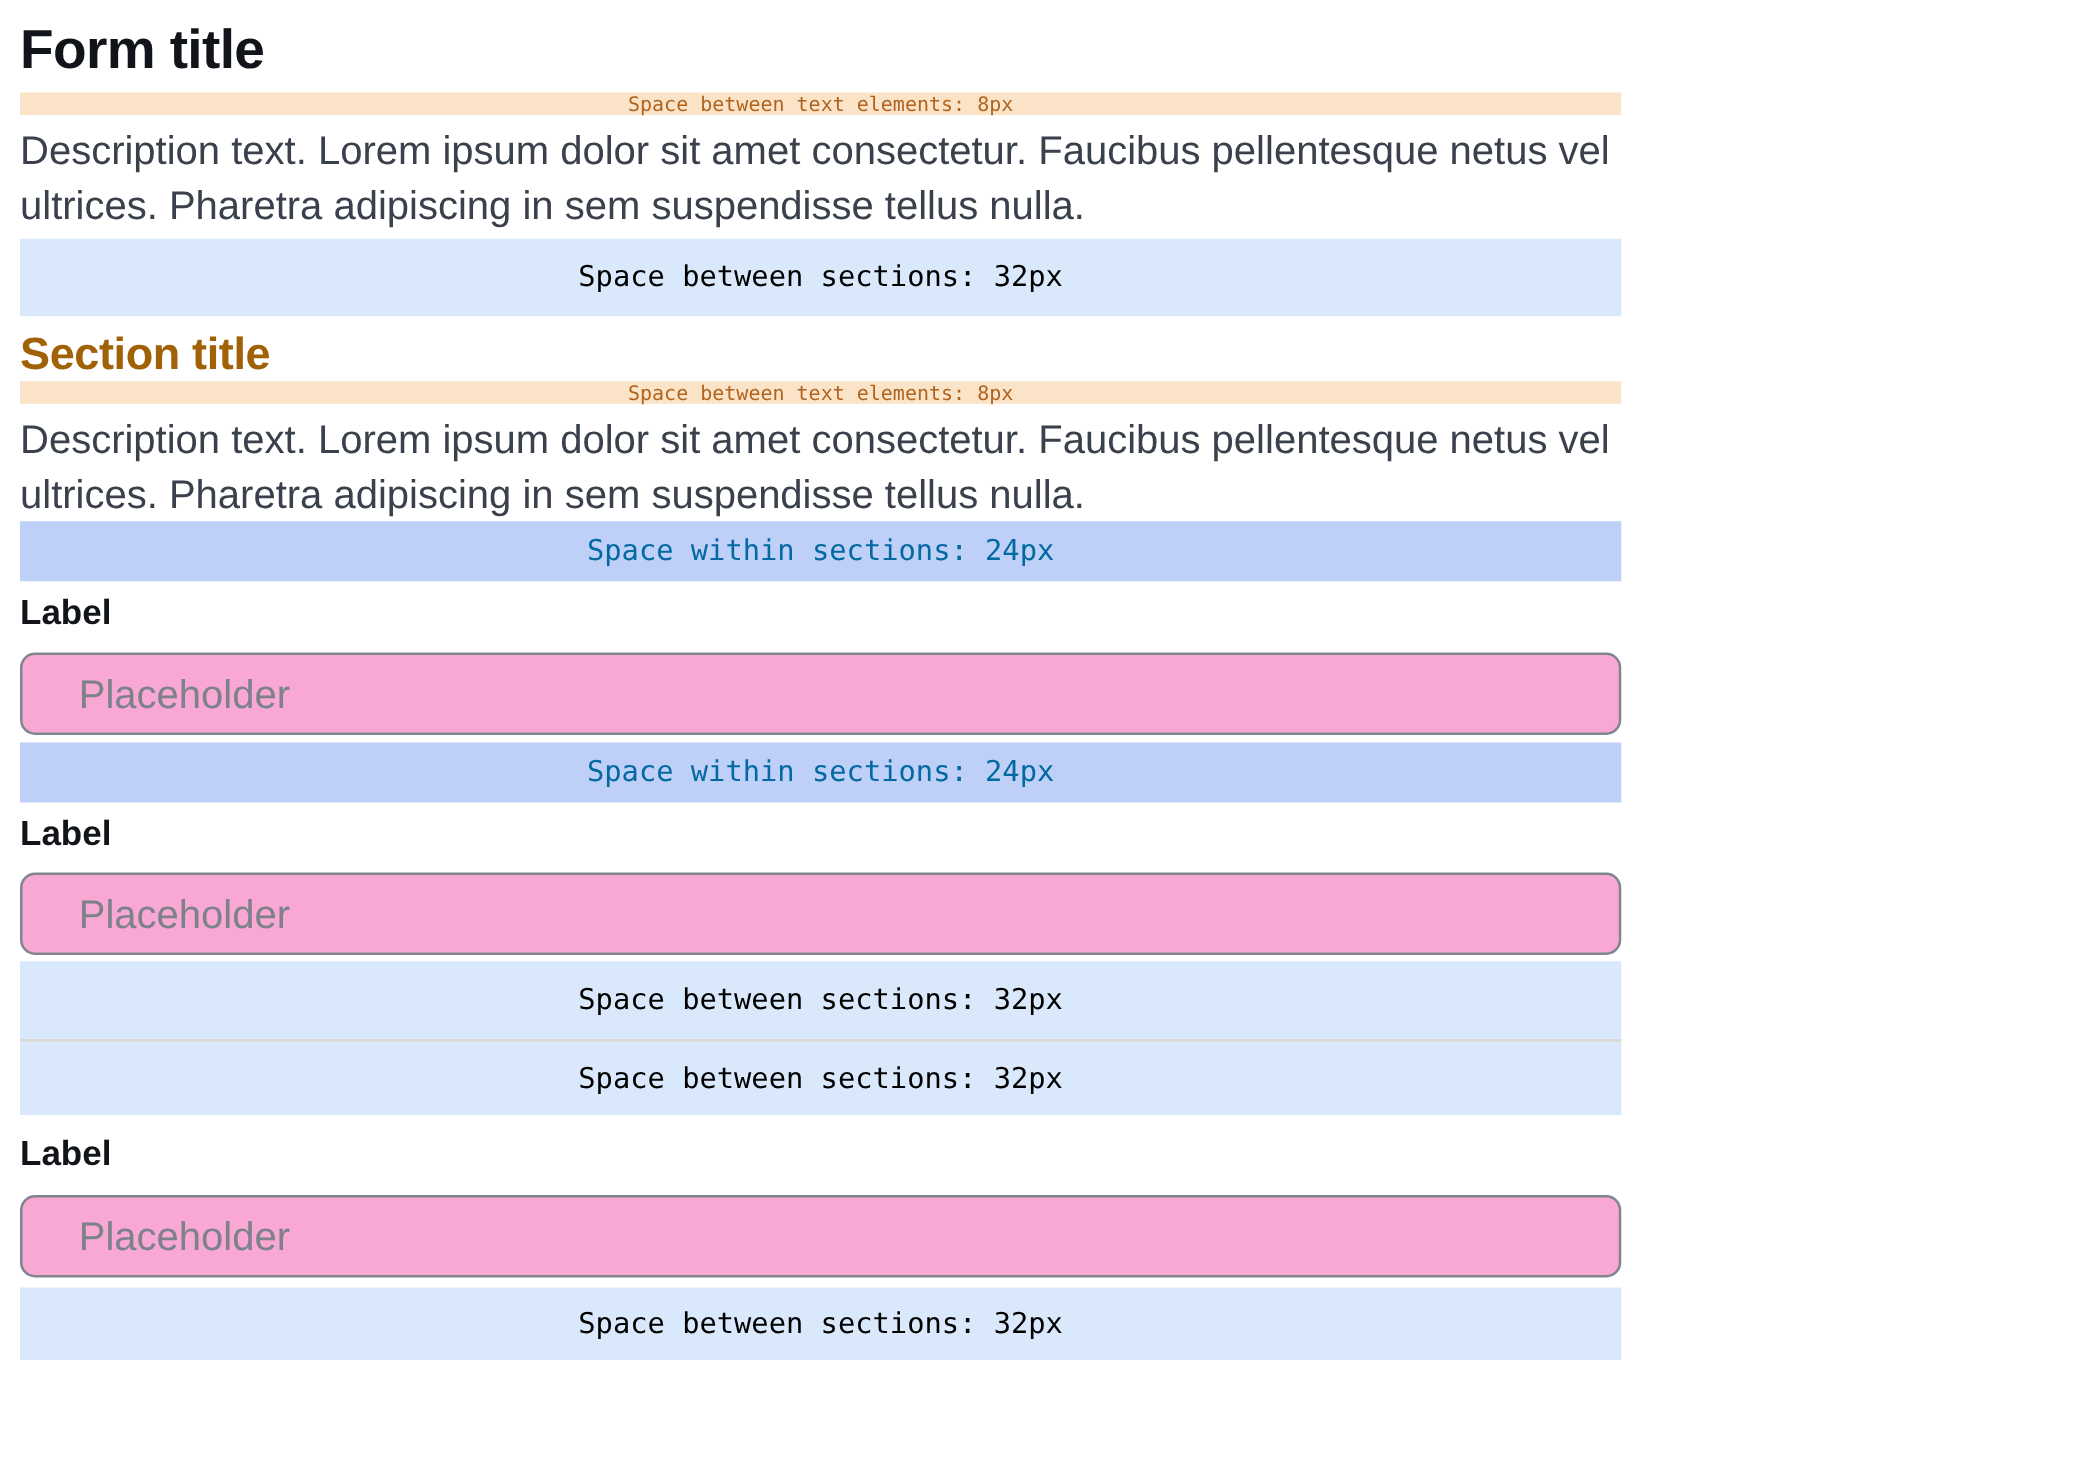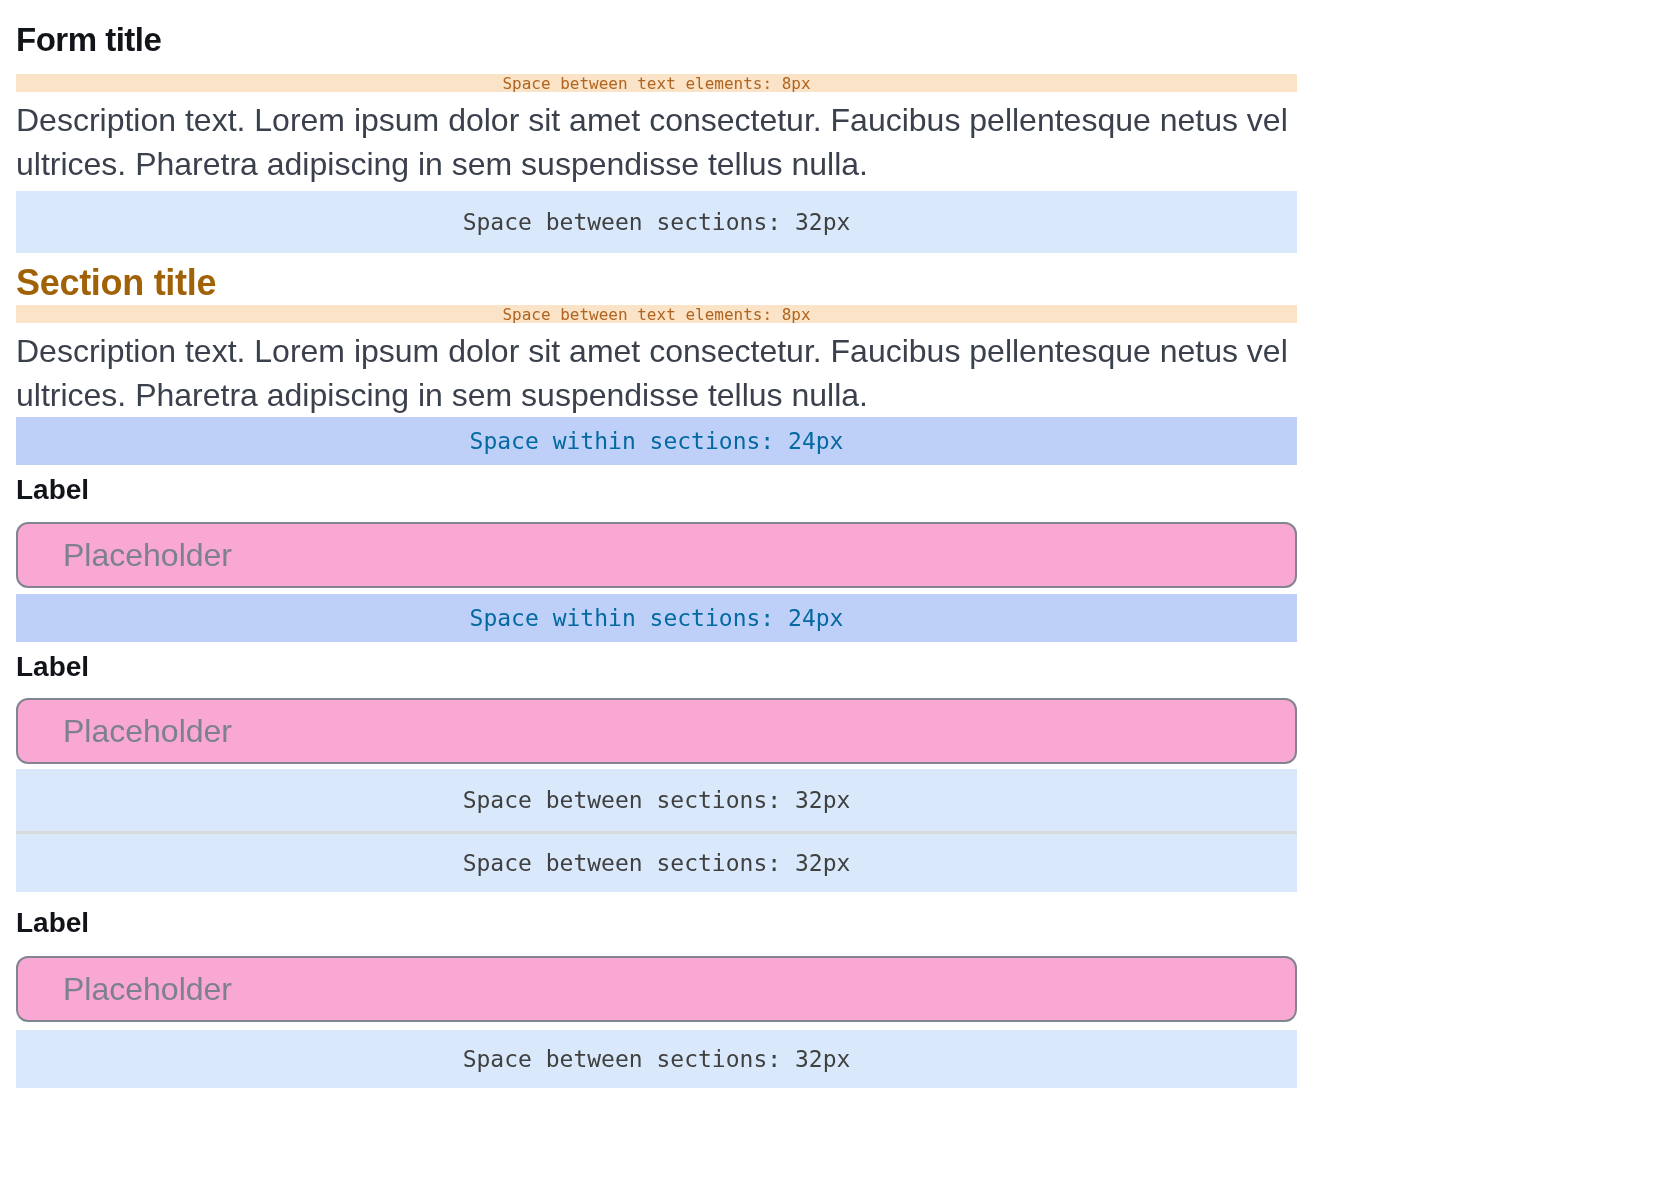--- a/index.html
+++ b/index.html
@@ -8,21 +8,21 @@
     width: 1672px; height: 1178px;
     font-family: "Liberation Sans", sans-serif;
     color: #111418;
     overflow: hidden;
   }
   .content {
     margin: 14px 0 0 16px;
     width: 1281px;
   }
   h1.form-title {
-    font-size: 33px; line-height: 52px; font-weight: 700;
+    font-size: 44px; line-height: 52px; font-weight: 700;
     color: #111418; letter-spacing: -0.5px;
   }
   h2.section-title {
     font-size: 36px; line-height: 44px; font-weight: 700;
     color: #a16207; letter-spacing: -0.3px;
     margin-top: 8px;
   }
   p.desc {
     font-size: 32px; line-height: 44px; color: #3a404c;
     margin-top: 6px;
@@ -32,21 +32,21 @@
     width: 100%;
     display: flex; align-items: center; justify-content: center;
     font-family: "DejaVu Sans Mono", "Liberation Mono", monospace;
   }
   .spacer-8 {
     height: 18px; background: #fae3c6; color: #b06420;
     font-size: 16px; margin-top: 8px;
   }
   .spacer-8.tight { margin-top: 0; }
   .spacer-32 {
-    height: 62px; background: #d9e9fb; color: #404040;
+    height: 62px; background: #d9e9fb; color: #000000;
     font-size: 23px; margin-top: 5px;
   }
   .spacer-24 {
     height: 48px; background: #bed0f8; color: #0369a1;
     font-size: 23px; margin-top: 0;
   }
   .spacer-24.mt6 { margin-top: 6px; }
   .spacer-stack { margin-top: 5px; }
   .spacer-stack .spacer-32 { margin-top: 0; height: 62px; }
   .spacer-stack .stack-divider { height: 3px; background: #d9dadb; width: 100%; }

